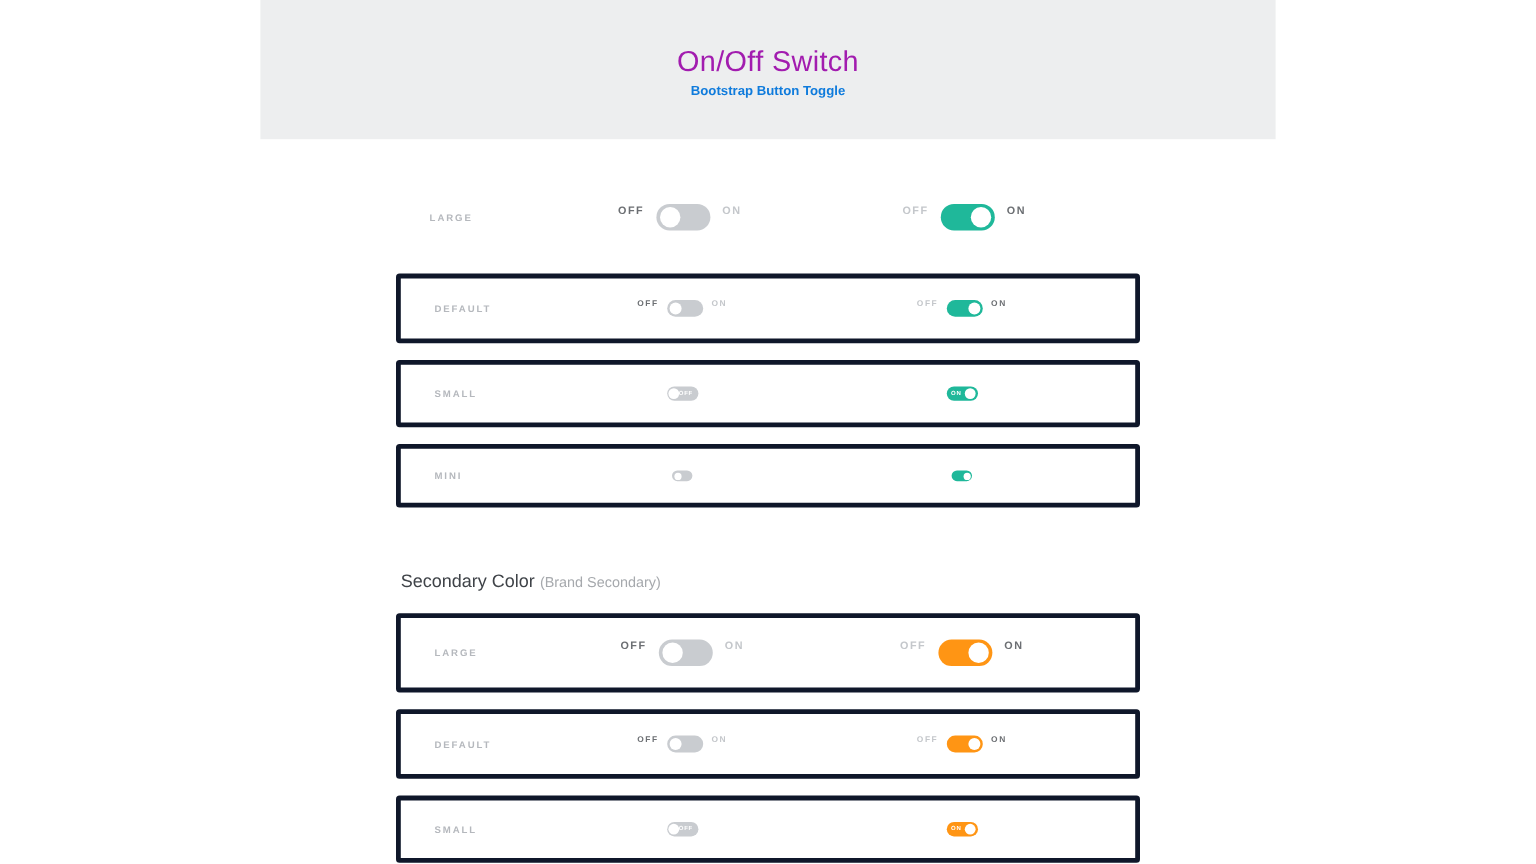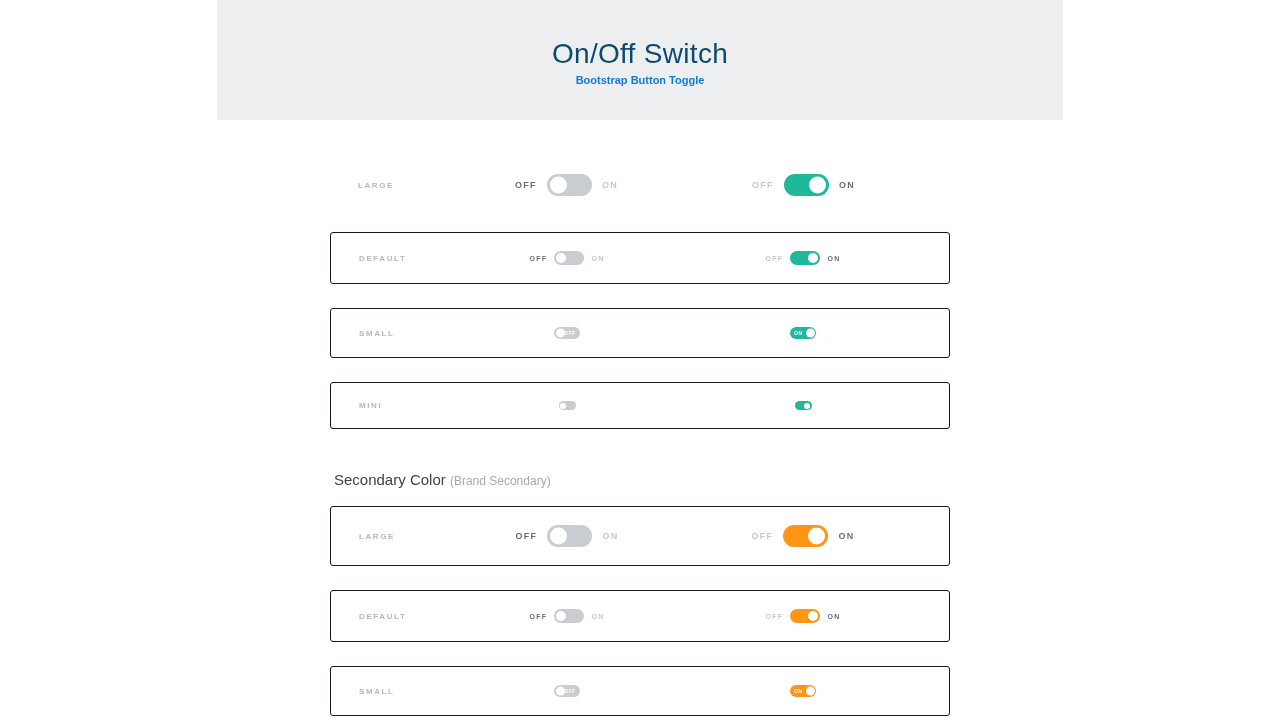--- a/index.html
+++ b/index.html
@@ -10,57 +10,56 @@
   font-size: 14px;
 }
 .hero {
   background: #edeeef;
   width: 846px;
   margin: 0 auto;
   padding: 38px 0 34px;
   text-align: center;
 }
 .hero h1 {
-  color: #0c4a6e;
-  font-size: 28px;
+  color: #a21caf;
+  font-size: 24px;
   font-weight: 500;
   letter-spacing: 0.3px;
 }
 .hero .sub {
   color: #0f7bdc;
   font-size: 11px;
   margin-top: 4px;
   font-weight: bold;
 }
 .container {
   width: 620px;
   margin: 48px auto 40px;
 }
 .row {
   display: flex;
   align-items: center;
-  border: 1px solid #0f172a;
+  border: 4px solid #0f172a;
   border-radius: 3px;
   padding: 18px 28px;
-  margin-bottom: 24px;
+  margin-bottom: 14px;
 }
 .row.no-border { border: none; padding: 6px 28px; margin-bottom: 30px; }
 .row-label {
   width: 90px;
   font-size: 8px;
   letter-spacing: 1.6px;
   color: #b5b8bd;
   font-weight: 700;
   text-transform: uppercase;
 }
 .cell {
   flex: 1;
   display: flex;
   justify-content: center;
-  align-items: center;
 }
 .side-label {
   font-size: 9px;
   letter-spacing: 1.3px;
   font-weight: 700;
   color: #c4c7cb;
   margin: 0 10px;
   text-transform: uppercase;
 }
 .side-label.active { color: #6c6f73; }
@@ -114,21 +113,21 @@
 .toggle.sm.off .inner { right: 4px; }
 .toggle.sm.on .inner { left: 4px; }
 
 
 .toggle.xs { width: 17px; height: 9px; }
 .toggle.xs .knob { width: 6px; height: 6px; }
 .toggle.xs.off .knob { left: 1.5px; }
 .toggle.xs.on .knob { right: 1.5px; }
 
 .section-head {
-  margin: 42px 0 18px 4px;
+  margin: 53px 0 18px 4px;
   font-size: 15px;
   color: #3f4348;
   font-weight: 400;
 }
 .section-head .muted {
   color: #a6a9ad;
   font-size: 12px;
 }
 </style>
 </head>

